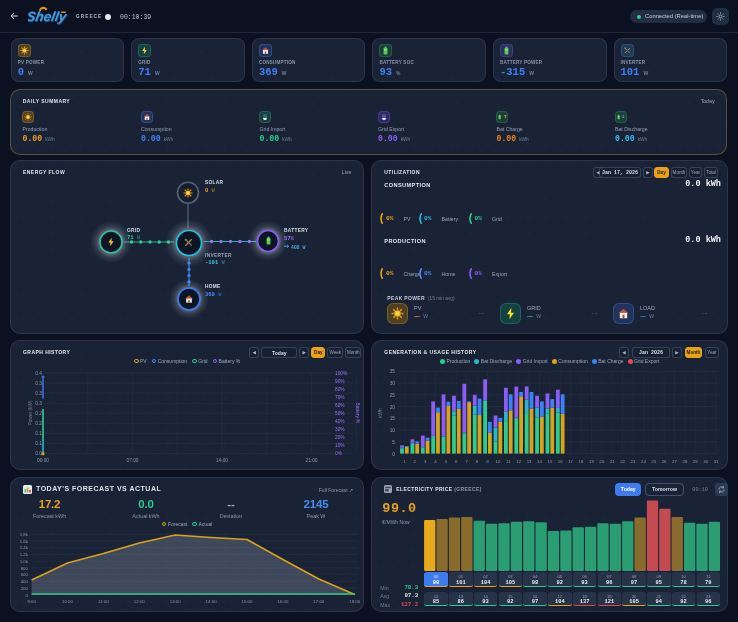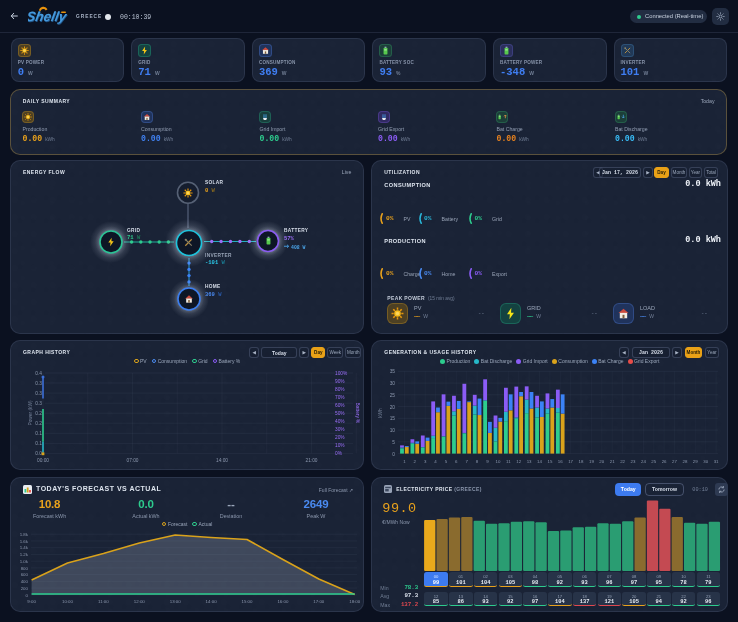--- a/index.html
+++ b/index.html
@@ -91,21 +91,21 @@
 </div>
 <div class="panel" style="left:493.0px;top:37.5px;width:113.5px;height:44px;border-radius:8px">
  <div style="position:absolute;left:6px;top:5px;width:13px;height:13px;background:rgba(60,60,130,.5);border:0.8px solid rgba(110,110,220,.26);border-radius:3.5px;display:flex;align-items:center;justify-content:center">
       <svg width="9" height="9" viewBox="0 0 12 12">
         <rect x="3.4" y="2.2" width="5.2" height="9" rx="1" fill="#57c84d"></rect>
         <rect x="4.8" y=".9" width="2.4" height="1.6" fill="#9fb3c8"></rect>
         <rect x="4.3" y="4" width="3.4" height="2.2" fill="#8fe086"></rect>
       </svg>
     </div>
  <div style="position:absolute;left:6px;top:21px;font-size:4.6px;letter-spacing:.2px;color:#8793a9;font-weight:bold">BATTERY POWER</div>
- <div style="position:absolute;left:6px;top:27px"><span class="mono" style="font-size:10.5px;font-weight:bold;color:#3f7ef2">-348</span><span style="font-size:5px;color:#717e95;font-weight:bold;margin-left:4px">W</span></div>
+ <div style="position:absolute;left:6px;top:27px"><span class="mono" style="font-size:10.5px;font-weight:bold;color:#3f7ef2">-315</span><span style="font-size:5px;color:#717e95;font-weight:bold;margin-left:4px">W</span></div>
 </div>
 <div class="panel" style="left:613.5px;top:37.5px;width:113.5px;height:44px;border-radius:8px">
  <div style="position:absolute;left:6px;top:5px;width:13px;height:13px;background:rgba(40,80,120,.5);border:0.8px solid rgba(80,150,210,.26);border-radius:3.5px;display:flex;align-items:center;justify-content:center">
       <svg width="9" height="9" viewBox="0 0 12 12">
         <path d="M2.5 9.5 9.5 2.5" stroke="#b98e3e" stroke-width="1.3"></path>
         <path d="M2.5 2.5l7 7" stroke="#8d8468" stroke-width="1.2"></path>
         <circle cx="3" cy="3" r="1.2" fill="#8d8468"></circle>
       </svg>
     </div>
  <div style="position:absolute;left:6px;top:21px;font-size:4.6px;letter-spacing:.2px;color:#8793a9;font-weight:bold">INVERTER</div>
@@ -651,33 +651,33 @@
       <svg width="9" height="9" viewBox="0 0 9 9">
         <rect x="0" y="0" width="9" height="9" rx="1.5" fill="#e8ecf2"></rect>
         <rect x="1.5" y="4" width="1.8" height="3.5" fill="#2dcc8e"></rect>
         <rect x="3.8" y="2.5" width="1.8" height="5" fill="#d9a21b"></rect>
         <rect x="6.1" y="5" width="1.8" height="2.5" fill="#e74c48"></rect>
       </svg>
       <span style="font-size:7px;font-weight:bold;letter-spacing:.5px;color:#dde4ee;margin-left:4px">TODAY'S FORECAST VS ACTUAL</span>
     </div>
     <div style="position:absolute;right:10px;top:9px;font-size:5px;color:#8b97ad">Full Forecast ↗</div>
     <div style="position:absolute;left:-6.5px;top:19.5px;width:90px;text-align:center">
-      <div style="font-size:11.5px;font-weight:bold;color:#e8a11c;letter-spacing:-.2px">10.8</div>
+      <div style="font-size:11.5px;font-weight:bold;color:#e8a11c;letter-spacing:-.2px">17.2</div>
       <div style="font-size:5.4px;color:#8b97ad;margin-top:2px">Forecast kWh</div>
     </div>
     <div style="position:absolute;left:90px;top:19.5px;width:90px;text-align:center">
       <div style="font-size:11.5px;font-weight:bold;color:#2dcc8e;letter-spacing:-.2px">0.0</div>
       <div style="font-size:5.4px;color:#8b97ad;margin-top:2px">Actual kWh</div>
     </div>
     <div style="position:absolute;left:175px;top:19.5px;width:90px;text-align:center">
       <div style="font-size:11.5px;font-weight:bold;color:#9aa6ba;letter-spacing:-.2px">--</div>
       <div style="font-size:5.4px;color:#8b97ad;margin-top:2px">Deviation</div>
     </div>
     <div style="position:absolute;left:260px;top:19.5px;width:90px;text-align:center">
-      <div style="font-size:11.5px;font-weight:bold;color:#4a8af0;letter-spacing:-.2px">2649</div>
+      <div style="font-size:11.5px;font-weight:bold;color:#4a8af0;letter-spacing:-.2px">2145</div>
       <div style="font-size:5.4px;color:#8b97ad;margin-top:2px">Peak W</div>
     </div>
     <div style="position:absolute;left:0;right:0;top:43px;text-align:center"><span style="display:inline-flex;align-items:center;margin:0 2.5px">
         <span style="width:4.5px;height:4.5px;border-radius:50%;border:1.2px solid #d9a21b;margin-right:1.5px"></span>
         <span style="font-size:5px;color:#9aa6ba">Forecast</span>
       </span><span style="display:inline-flex;align-items:center;margin:0 2.5px">
         <span style="width:4.5px;height:4.5px;border-radius:50%;border:1.2px solid #2dcc8e;margin-right:1.5px"></span>
         <span style="font-size:5px;color:#9aa6ba">Actual</span>
       </span></div>
     <svg width="354" height="135" viewBox="0 0 354 135" style="position:absolute;left:0;top:0">
@@ -727,21 +727,21 @@
     </div>
     <div style="position:absolute;left:243px;top:5px;width:26px;height:13px;background:#3d7bf0;border-radius:4px;display:flex;align-items:center;justify-content:center;font-size:5.2px;font-weight:bold;color:#fff">Today</div>
     <div style="position:absolute;left:272.7px;top:5px;width:39px;height:13px;border:1px solid rgba(148,163,204,.35);border-radius:4px;display:flex;align-items:center;justify-content:center;font-size:5.2px;font-weight:bold;color:#d6dde9">Tomorrow</div>
     <div class="mono" style="position:absolute;left:320px;top:9px;font-size:5.2px;color:#717e95">00:10</div>
     <div style="position:absolute;left:342.7px;top:5px;width:13px;height:13px;background:#2e3a52;border-radius:3px;display:flex;align-items:center;justify-content:center">
       <svg width="7" height="7" viewBox="0 0 8 8">
         <path d="M1 4a3 3 0 0 1 5.2-2M7 4a3 3 0 0 1-5.2 2" stroke="#9aa6ba" stroke-width="1" fill="none"></path>
         <path d="M6.2 0v2h-2M1.8 8V6h2" stroke="#9aa6ba" stroke-width="1" fill="none"></path>
       </svg>
     </div>
-    <div class="mono" style="position:absolute;left:10px;top:23px;font-size:13.5px;font-weight:normal;color:#e8a11c;letter-spacing:.5px">99.0</div>
+    <div class="mono" style="position:absolute;left:10px;top:23px;font-size:13.5px;font-weight:bold;color:#e8a11c;letter-spacing:.5px">99.0</div>
     <div style="position:absolute;left:10px;top:41px;font-size:5px;color:#8b97ad">€/MWh Now</div>
     <div style="position:absolute;left:8px;top:106.5px;font-size:5.2px;color:#717e95">Min</div>
     <div class="mono" style="position:absolute;left:12px;top:106.5px;width:34px;text-align:right;font-size:5.8px;font-weight:bold;color:#2dcc8e">78.3</div>
     <div style="position:absolute;left:8px;top:115px;font-size:5.2px;color:#717e95">Avg</div>
     <div class="mono" style="position:absolute;left:12px;top:115px;width:34px;text-align:right;font-size:5.8px;font-weight:bold;color:#dde4ee">97.3</div>
     <div style="position:absolute;left:8px;top:123.5px;font-size:5.2px;color:#717e95">Max</div>
     <div class="mono" style="position:absolute;left:12px;top:123.5px;width:34px;text-align:right;font-size:5.8px;font-weight:bold;color:#e0484f">137.2</div>
     <svg width="356" height="135" viewBox="0 0 356 135" style="position:absolute;left:0;top:0">
       <rect x="52.10" y="42.12" width="11.3" height="50.88" rx="1" fill="#e9a91c"></rect>
       <rect x="64.47" y="41.10" width="11.3" height="51.90" rx="1" fill="#8a6b2e"></rect>

